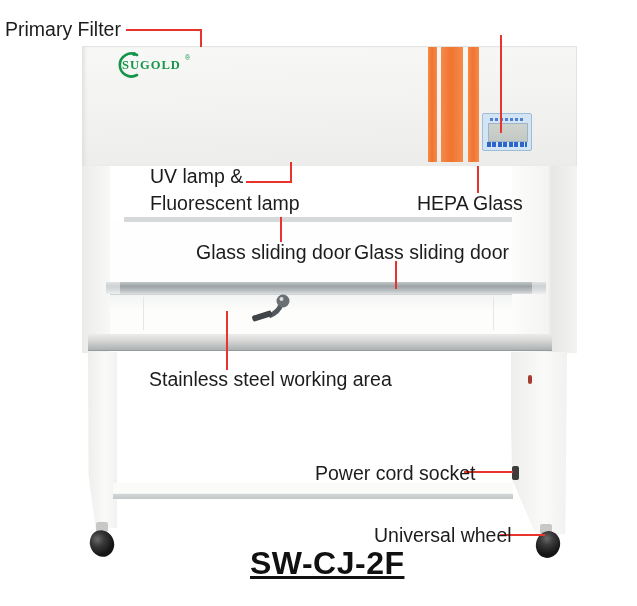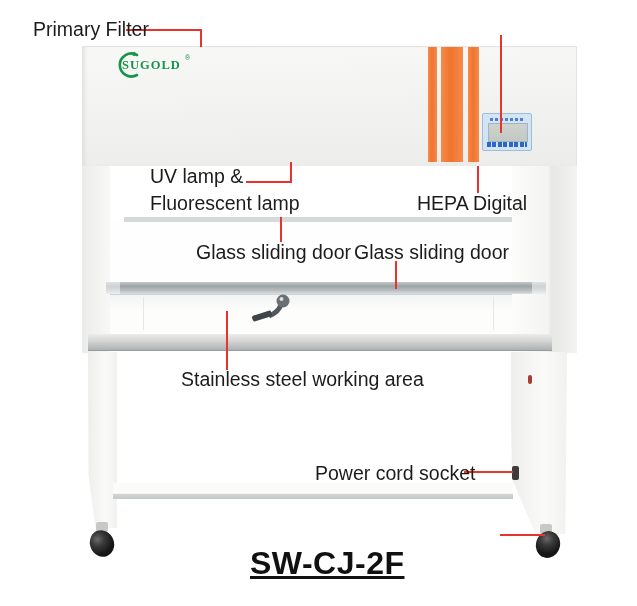--- a/index.html
+++ b/index.html
@@ -131,25 +131,26 @@
   <div class="abs line" style="left:500px;top:35px;width:2px;height:98px;"></div>
   <div class="abs line" style="left:246px;top:181px;width:46px;height:2px;"></div>
   <div class="abs line" style="left:290px;top:162px;width:2px;height:21px;"></div>
   <div class="abs line" style="left:477px;top:166px;width:2px;height:27px;"></div>
   <div class="abs line" style="left:280px;top:217px;width:2px;height:25px;"></div>
   <div class="abs line" style="left:395px;top:261px;width:2px;height:28px;"></div>
   <div class="abs line" style="left:226px;top:311px;width:2px;height:59px;"></div>
   <div class="abs line" style="left:464px;top:471px;width:49px;height:2px;"></div>
   <div class="abs line" style="left:500px;top:534px;width:45px;height:2px;"></div>
 
-  <div class="abs lbl" style="left:33px;top:17px;text-align:center;">Primary Filter</div>
+  <div class="abs lbl" style="left:5px;top:17px;text-align:center;">Primary Filter</div>
   <div class="abs lbl two" style="left:150px;top:163px;">
     <span>UV lamp &amp;</span><br>
     <span>Fluorescent lamp</span>
   </div>
-  <div class="abs lbl" style="left:417px;top:191px;">HEPA Digital</div>
+  <div class="abs lbl" style="left:417px;top:191px;">HEPA Glass</div>
   <div class="abs lbl" style="left:196px;top:240px;">Glass sliding door</div>
   <div class="abs lbl" style="left:354px;top:240px;">Glass sliding door</div>
-  <div class="abs lbl" style="left:149px;top:367px;margin-left:32px;">Stainless steel working area</div>
+  <div class="abs lbl" style="left:149px;top:367px;">Stainless steel working area</div>
   <div class="abs lbl" style="left:315px;top:461px;">Power cord socket</div>
+  <div class="abs lbl" style="left:374px;top:523px;">Universal wheel</div>
 
   <div class="abs model" style="left:250px;top:545px;text-decoration:underline;">SW-CJ-2F</div>
 </div>
 
 </body></html>

